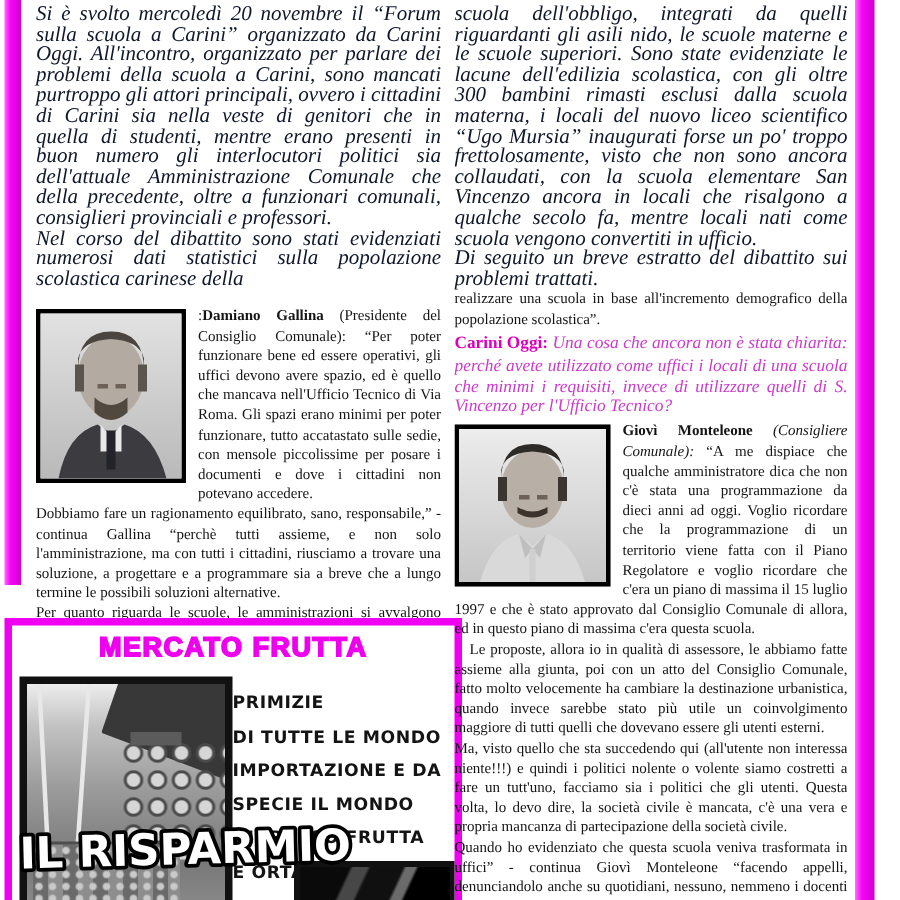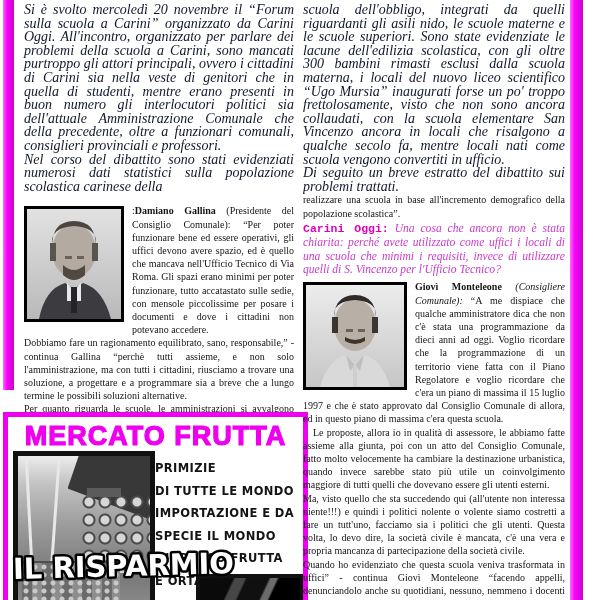--- a/index.html
+++ b/index.html
@@ -17,32 +17,32 @@
   .intro{color:#0f172a;font-style:italic;font-size:14px;line-height:13.6px;
          text-align:justify;margin:0 0 0 0;}
   .intro + .intro{margin-top:0;}
   
   .body{color:#141414;font-size:10px;line-height:13.2px;text-align:justify;margin:0;}
   .body.indent{text-indent:10px;}
   b.name{font-weight:bold;}
   .role-italic{font-style:italic;}
   
   .question{font-size:11.6px;line-height:13.9px;text-align:justify;margin:2px 0 3px 0;}
-  .q-label{font-family:Liberation Mono, monospace;font-weight:bold;color:#dd00bb;font-size:11.5px;}
+  .q-label{font-family:Liberation Serif, serif;font-weight:bold;color:#dd00bb;font-size:11.5px;}
   .q-text{color:#c93cc9;font-style:italic;}
   
   .portrait{float:left;border:3px solid #000;margin:2px 8px 2px 0;background:#d4d4d4;}
   .portrait svg{display:block;}
   .section{margin-top:11px;}
   .section::after{content:"";display:block;clear:both;}
   
   .ad{position:absolute;left:3px;top:412px;width:295px;height:188px;border:5px solid #f000f0;
       background:#fff;overflow:hidden;}
   .ad-title{margin-top:4px;text-align:center;color:#ee00ee;font-family:"Liberation Sans",sans-serif;
-            font-weight:bold;font-size:27px;letter-spacing:1px;-webkit-text-stroke:1.2px #ee00ee;}
+            font-weight:bold;font-size:18px;letter-spacing:1px;-webkit-text-stroke:1.2px #ee00ee;}
   .ad-photo{position:absolute;left:5px;top:34px;width:132px;height:158px;border:5px solid #111;
             background:linear-gradient(180deg,#ececec 0%,#c2c2c2 18%,#9a9a9a 45%,#787878 75%,#8f8f8f 100%);overflow:hidden;}
   .awning{position:absolute;right:-2px;top:-2px;width:64%;height:42%;background:#383838;
           clip-path:polygon(14% 0,100% 0,100% 100%,0 52%);}
   .hangers{position:absolute;right:0;top:24%;width:52%;height:50%;
            background-image:radial-gradient(circle at 8px 8px,#d6d6d6 0 4px,#4a4a4a 5px 6px,transparent 7px);
            background-size:16px 18px;}
   .trellis1,.trellis2{position:absolute;background:#e8e8e8;width:3px;height:110%;top:-4px;}
   .trellis1{left:26%;transform:rotate(4deg);}
   .trellis2{left:8%;transform:rotate(-3deg);}

